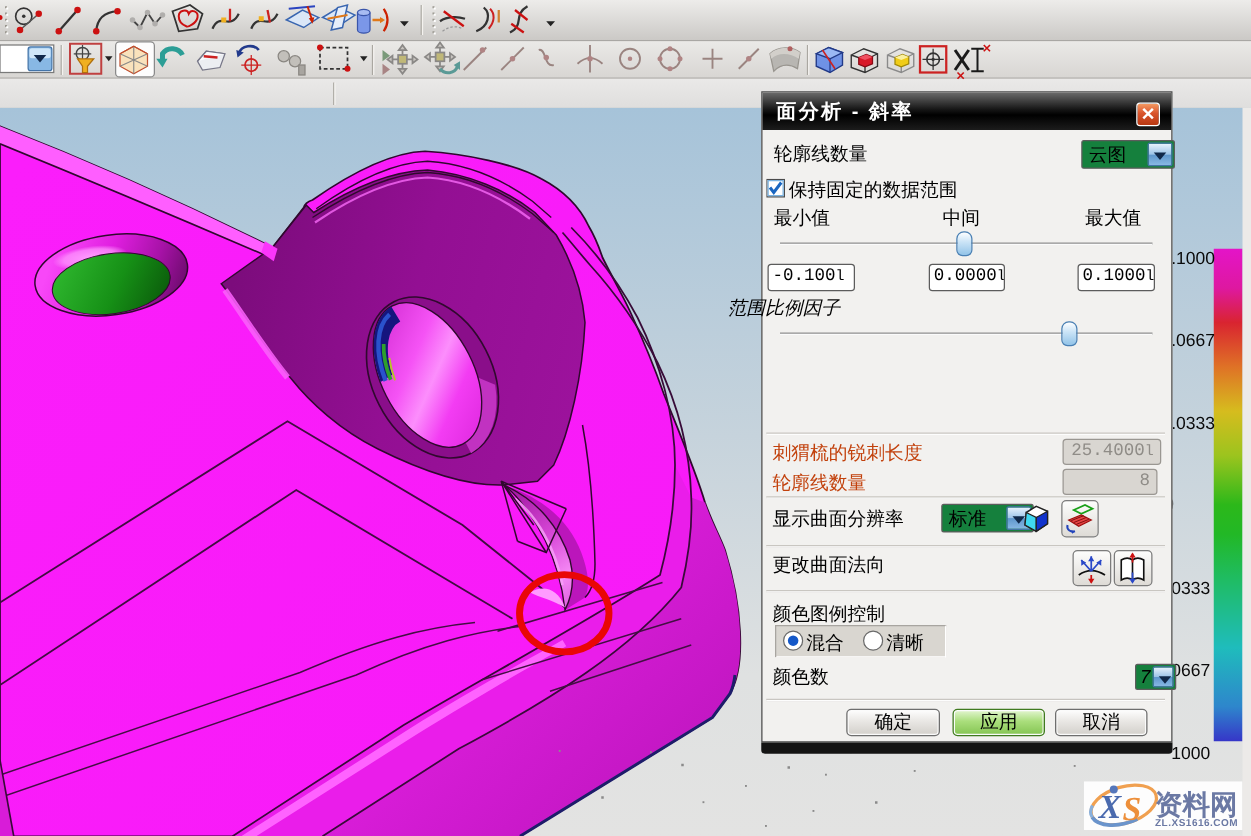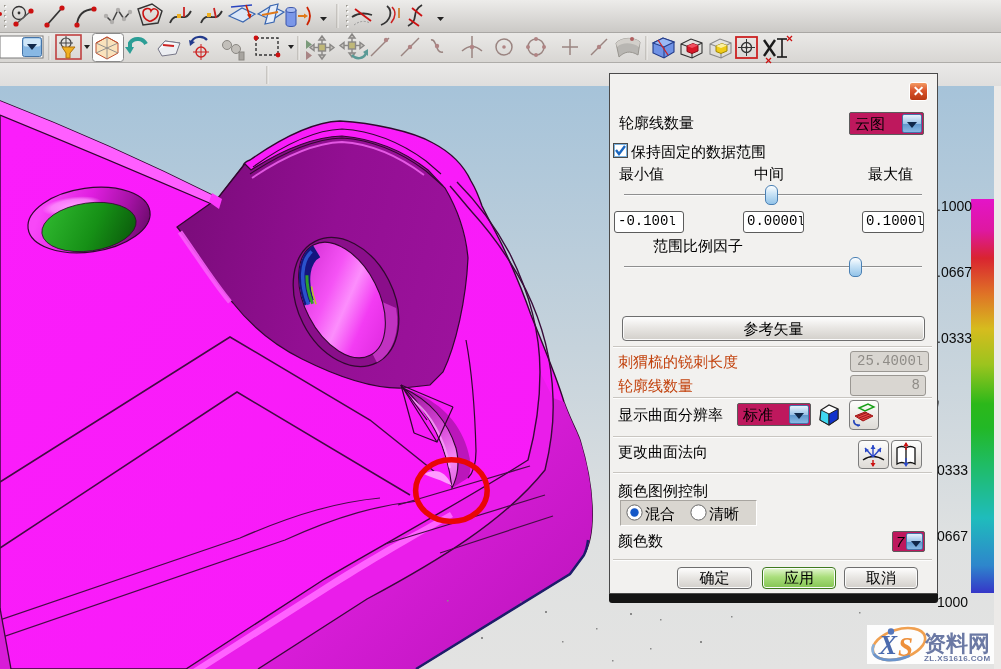--- a/index.html
+++ b/index.html
@@ -10,21 +10,21 @@
 #row3{left:0;top:63px;width:1001px;height:23px;background:linear-gradient(#eae9e8,#dfdedd);}
 
 #dlg{left:609px;top:73px;width:329px;height:521px;background:#f2f1ef;border:1px solid #4a4a4a;box-sizing:border-box;}
 #dlgtitle{position:absolute;left:0;top:0;width:100%;height:30px;background:linear-gradient(#6a6a6a,#161616 45%,#000 60%,#1c1c1c);}
 #dlgtitle span{position:absolute;left:11px;top:5px;color:#fff;font-size:16px;font-weight:bold;letter-spacing:2px;}
 #dlgclose{position:absolute;left:299px;top:8px;width:19px;height:19px;border-radius:3px;border:1px solid #fff;background:linear-gradient(#f49a62,#d9542c 45%,#b83812);color:#fff;text-align:center;line-height:17px;font-size:14px;font-weight:bold;box-sizing:border-box;}
 #dlgbody{position:absolute;left:2px;top:30px;width:323px;height:483px;background:#f2f1ef;}
 #dlgshadow{left:609px;top:594px;width:329px;height:9px;background:#141414;border-radius:0 0 3px 3px;}
 .lbl{position:absolute;font-size:15px;color:#000;white-space:nowrap;}
 .lblgray{position:absolute;font-size:15px;color:#c2410c;white-space:nowrap;}
-.combo{position:absolute;background:#be185d;border:1px solid #5c5c5c;border-radius:2px;box-sizing:border-box;}
+.combo{position:absolute;background:#15803d;border:1px solid #5c5c5c;border-radius:2px;box-sizing:border-box;margin-left:16px;}
 .combo .txt{position:absolute;left:5px;top:2px;font-size:15px;}
 .ddbtn{position:absolute;right:1px;top:1px;bottom:1px;width:20px;background:linear-gradient(#e7f2fc,#9cc3e8 50%,#5e96cc 52%,#88b8e4);border:1px solid #4474a8;border-radius:2px;box-sizing:border-box;}
 .ddbtn:after{content:"";position:absolute;left:4px;top:7px;border-left:5px solid transparent;border-right:5px solid transparent;border-top:6px solid #10284a;}
 .tfield{position:absolute;background:#fff;border:1px solid #5c5c5c;border-radius:3px;box-sizing:border-box;font-size:14px;font-family:"Liberation Mono",monospace;padding:1px 3px;overflow:hidden;white-space:nowrap;}
 .tfield-dis{position:absolute;background:#d9d6d1;border:1px solid #9a9792;border-radius:3px;box-sizing:border-box;font-size:14px;font-family:"Liberation Mono",monospace;color:#8f8c87;padding:1px 5px;overflow:hidden;white-space:nowrap;text-align:right;}
 .track{position:absolute;height:1px;background:#8f8f8f;border-bottom:1px solid #fbfbfb;}
 .thumb{position:absolute;width:13px;height:20px;background:linear-gradient(180deg,#fdfeff,#cde5f7 40%,#92c3e8);border:1px solid #4a80b4;border-radius:6px 6px 5px 5px;box-sizing:border-box;}
 .pbtn{position:absolute;background:linear-gradient(#fefefe,#e9e7e4 45%,#d2cfca);border:1px solid #6e6e6e;border-radius:4px;box-shadow:inset 0 0 0 1px #fbfbfb;box-sizing:border-box;text-align:center;font-size:15px;color:#000;}
 .sep{position:absolute;height:1px;background:#c9c6c1;border-bottom:1px solid #fdfdfd;}
 .ibtn{position:absolute;background:linear-gradient(#fdfdfc,#dedbd6);border:1px solid #7c7c7c;border-radius:4px;box-sizing:border-box;}
@@ -456,20 +456,23 @@
   <line x1="766" y1="58" x2="771" y2="63"></line>
           <line x1="771" y1="58" x2="766" y2="63"></line>
  </g>
 </g>
 
 <line x1="267" y1="66" x2="267" y2="84" stroke="#aaa7a1"></line>
 <line x1="268" y1="66" x2="268" y2="84" stroke="#f4f2ef"></line>
 </svg>
 
 <div id="dlg" class="abs">
+ <div id="dlgtitle">
+        <span>面分析 - 斜率</span>
+      </div>
  <div id="dlgclose">✕</div>
  <div id="dlgbody"></div>
 </div>
 <div id="dlgshadow" class="abs"></div>
 
 <div class="lbl" style="left:619px;top:114px;">轮廓线数量</div>
 <div class="combo" style="left:849px;top:112px;width:75px;height:23px;">
       <span class="txt">云图</span>
       <span class="ddbtn"></span>
     </div>
@@ -485,25 +488,24 @@
 <div class="lbl" style="left:754px;top:165px;">中间</div>
 <div class="lbl" style="left:868px;top:165px;">最大值</div>
 
 <div class="track" style="left:624px;top:194px;width:298px;"></div>
 <div class="thumb" style="left:765px;top:185px;"></div>
 
 <div class="tfield" style="left:614px;top:211px;width:70px;height:22px;">-0.100<span style="font-size:12px">l</span></div>
 <div class="tfield" style="left:743px;top:211px;width:61px;height:22px;">0.0000<span style="font-size:12px">l</span></div>
 <div class="tfield" style="left:862px;top:211px;width:62px;height:22px;">0.1000<span style="font-size:12px">l</span></div>
 
-<div class="lbl" style="left:653px;top:237px;">范围比例因子</div>
+<div class="lbl" style="left:582px;top:237px;font-style:italic;">范围比例因子</div>
 <div class="track" style="left:624px;top:266px;width:298px;"></div>
 <div class="thumb" style="left:849px;top:257px;"></div>
 
-<div class="pbtn" style="left:622px;top:316px;width:303px;height:25px;line-height:23px;">参考矢量</div>
 
 <div class="sep" style="left:613px;top:346px;width:319px;"></div>
 
 <div class="lblgray" style="left:618px;top:353px;">刺猬梳的锐刺长度</div>
 <div class="tfield-dis" style="left:850px;top:351px;width:79px;height:21px;">25.4000<span style="font-size:12px">l</span></div>
 <div class="lblgray" style="left:618px;top:377px;">轮廓线数量</div>
 <div class="tfield-dis" style="left:850px;top:375px;width:76px;height:21px;">8</div>
 
 <div class="sep" style="left:613px;top:397px;width:319px;"></div>
 

